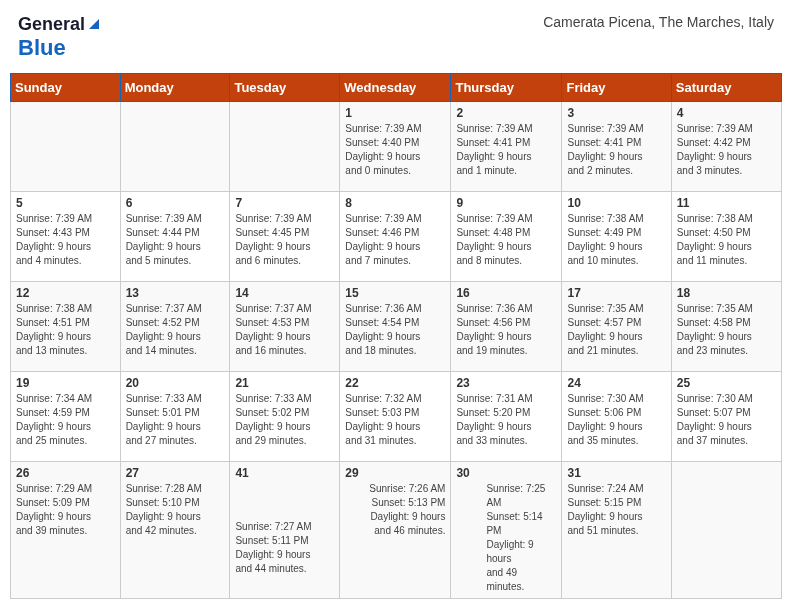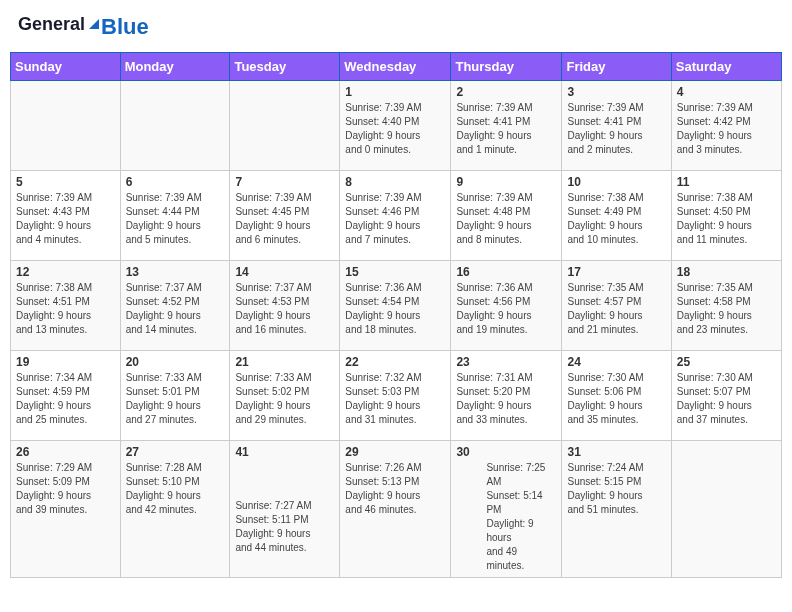--- a/index.html
+++ b/index.html
@@ -12,21 +12,21 @@
     }
     .header {
       display: flex;
       align-items: flex-start;
       justify-content: space-between;
       margin-bottom: 8px;
       padding: 4px 8px;
     }
     .logo {
       display: flex;
-      flex-direction: row;
+      flex-direction: column;
       align-items: flex-start;
     }
     .logo-general {
       font-size: 18px;
       font-weight: bold;
       color: #1a1a2e;
     }
     .logo-blue {
       font-size: 22px;
       font-weight: bold;
@@ -43,21 +43,21 @@
     .calendar-subtitle {
       font-size: 14px;
       color: #444;
     }
     table {
       width: 100%;
       border-collapse: collapse;
       border: 1px solid #ccc;
     }
     thead tr {
-      background-color: #8b5cf6;
+      background-color: #c2410c;
       color: white;
     }
     thead th {
       padding: 6px 4px;
       text-align: left;
       font-size: 13px;
       font-weight: bold;
       border: 1px solid #1565c0;
     }
     tbody tr {
@@ -99,20 +99,21 @@
       <span class="logo-general">General</span>
       <span style="display:inline-block;margin-left:2px;margin-bottom:-2px;">
         <svg width="14" height="14" viewBox="0 0 14 14">
           <polygon points="2,12 12,12 12,2" fill="#1565c0"></polygon>
         </svg>
       </span>
     </div>
     <span class="logo-blue">Blue</span>
   </div>
   <div class="title-block">
+    <div class="calendar-subtitle">Camerata Picena, The Marches, Italy</div>
   </div>
 </div>
 
 <table>
   <thead>
     <tr>
     <th>Sunday</th>
         <th>Monday</th>
         <th>Tuesday</th>
         <th>Wednesday</th>
@@ -325,21 +326,21 @@
         </td>
         <td>
           <span class="day-num">41</span>
           <div class="day-info" style="white-space: pre-line; margin-top: 40px;">Sunrise: 7:27 AM
 Sunset: 5:11 PM
 Daylight: 9 hours
 and 44 minutes.</div>
         </td>
         <td>
           <span class="day-num">29</span>
-          <div class="day-info" style="white-space: pre-line;">Sunrise: 7:26 AM
+          <div class="day-info" style="white-space: pre-line; text-align: right;">Sunrise: 7:26 AM
 Sunset: 5:13 PM
 Daylight: 9 hours
 and 46 minutes.</div>
         </td>
         <td>
           <span class="day-num">30</span>
           <div class="day-info" style="white-space: pre-line; margin-left: 30px;">Sunrise: 7:25 AM
 Sunset: 5:14 PM
 Daylight: 9 hours
 and 49 minutes.</div>

